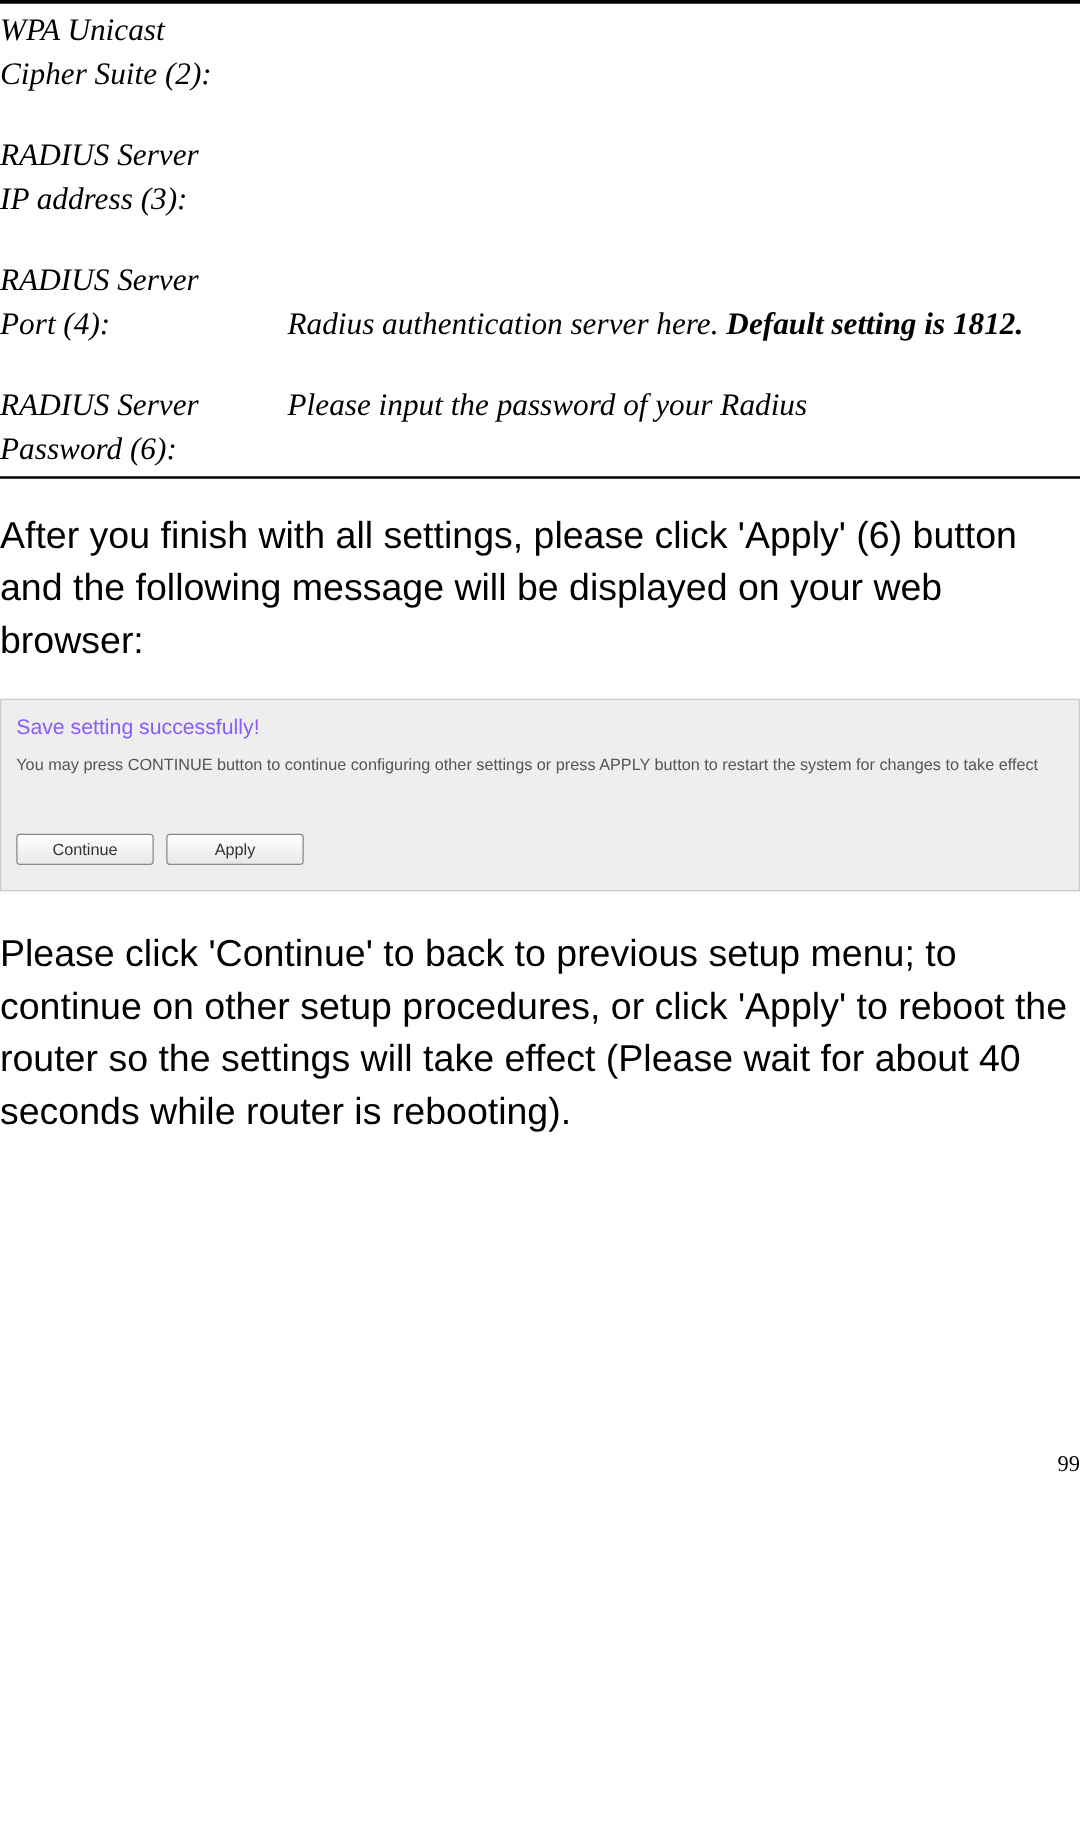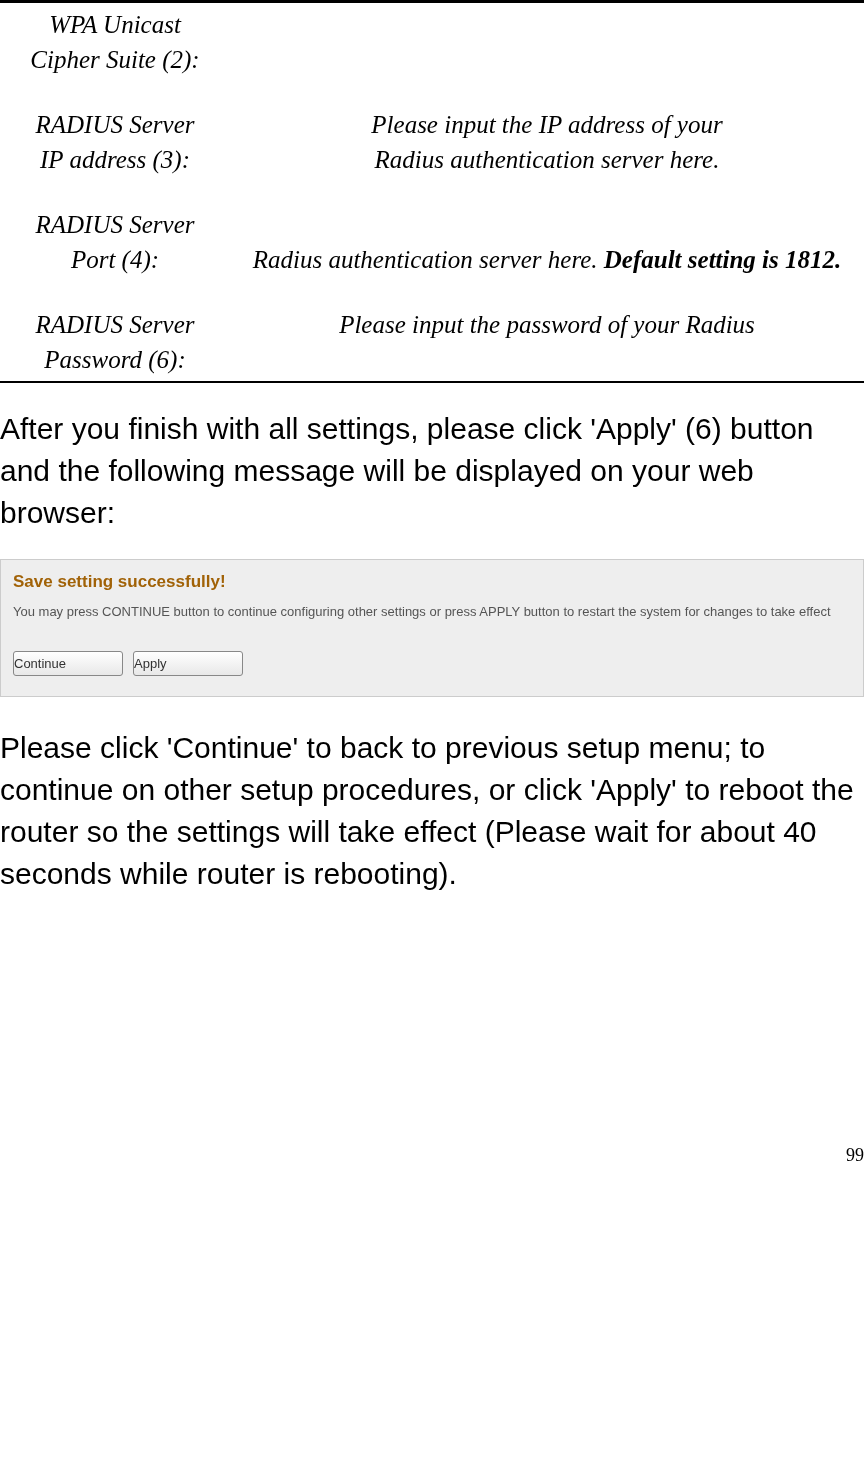--- a/index.html
+++ b/index.html
@@ -13,21 +13,20 @@
     .settings-table {
       width: 100%;
       border-top: 3px solid black;
       border-bottom: 2px solid black;
       padding: 4px 0 4px 0;
       margin-bottom: 25px;
     }
     .setting-row {
       display: flex;
       margin-bottom: 30px;
-      text-align: center;
     }
     .setting-row:last-child {
       margin-bottom: 0;
     }
     .setting-label {
       font-style: italic;
       font-size: 25px;
       width: 230px;
       flex-shrink: 0;
       line-height: 1.4;
@@ -48,47 +47,48 @@
       font-family: Liberation Sans, sans-serif;
     }
     .dialog-box {
       background: #eeeeee;
       border: 1px solid #ccc;
       padding: 12px 12px 20px 12px;
       margin-bottom: 30px;
     }
     .dialog-title {
       font-family: Arial, sans-serif;
-      font-weight: bold;
+      font-weight: normal;
       font-size: 17px;
-      color: #a16207;
+      color: #8b5cf6;
       margin-bottom: 12px;
     }
     .dialog-text {
       font-family: Arial, sans-serif;
       font-size: 13px;
       color: #555;
       margin-bottom: 30px;
       line-height: 1.3;
     }
     .dialog-buttons {
       display: flex;
       gap: 10px;
     }
     .dialog-button {
       font-family: Arial, sans-serif;
       font-size: 13px;
       padding: 4px 0px;
       width: 110px;
-      text-align: left;
+      text-align: center;
       background: linear-gradient(to bottom, #ffffff, #e8e8e8);
       border: 1px solid #888;
       border-radius: 3px;
       cursor: pointer;
       color: #333;
+      margin-top: 16px;
     }
     .page-number {
       text-align: right;
       font-size: 18px;
       margin-top: 250px;
     }
   </style>
 </head>
 <body>
 
@@ -98,24 +98,20 @@
     <div class="setting-label">
       <span>WPA Unicast</span><br>
       <span>Cipher Suite (2):</span>
     </div>
   </div>
 
   <div class="setting-row">
     <div class="setting-label">
       <span>RADIUS Server</span><br>
       <span>IP address (3):</span>
-    </div>
-    <div class="setting-desc">
-      <span>Please input the IP address of your</span><br>
-      <span>Radius authentication server here.</span>
     </div>
   </div>
 
   <div class="setting-row">
     <div class="setting-label">
       <span>RADIUS Server</span><br>
       <span>Port (4):</span>
     </div>
     <div class="setting-desc">
       <br>

